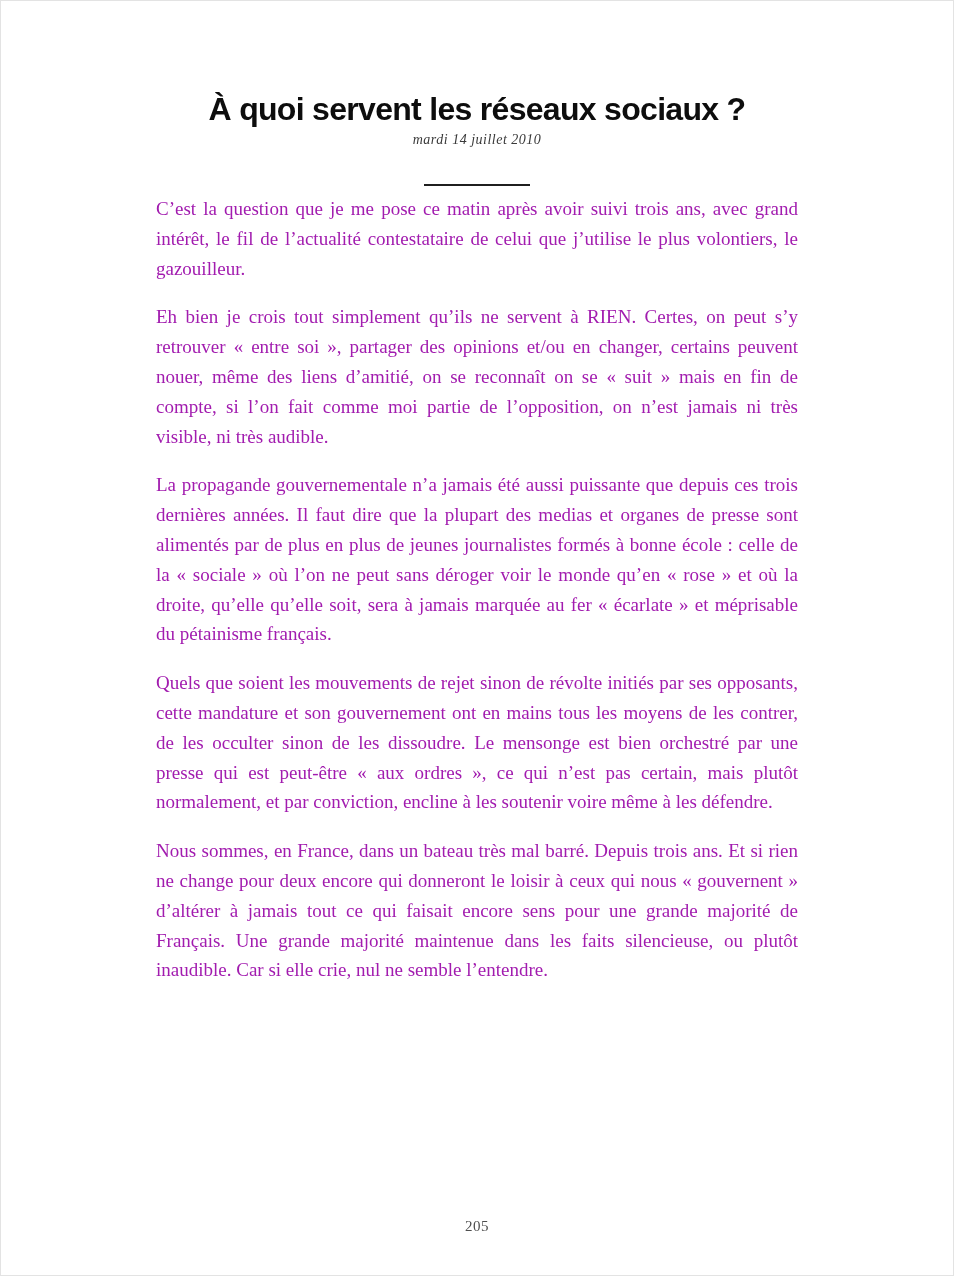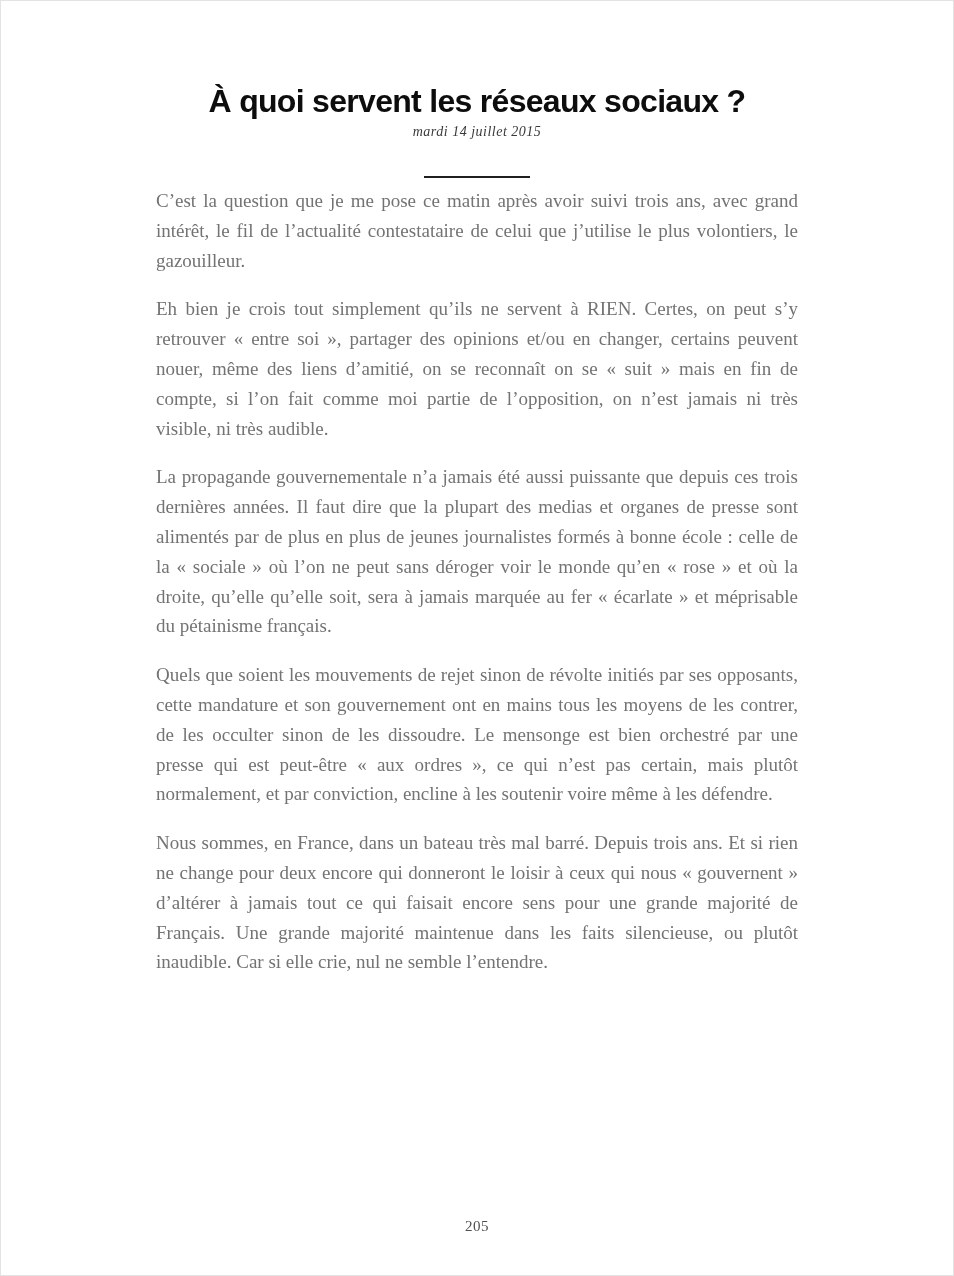--- a/index.html
+++ b/index.html
@@ -11,21 +11,21 @@
     height: 1276px;
     background: #ffffff;
     box-sizing: border-box;
     border: 1px solid #e3e3e3;
     position: relative;
     font-family: "Liberation Serif", "DejaVu Serif", serif;
     overflow: hidden;
   }
   .page {
     width: 642px;
-    margin: 0 auto;
+    margin: 8px auto;
     padding-top: 80px;
   }
   .article-title {
     font-family: "Liberation Sans", "DejaVu Sans", sans-serif;
     font-weight: 700;
     font-size: 32px;
     letter-spacing: -0.7px;
     color: #0d0d0d;
     text-align: center;
     margin: 0;
@@ -42,41 +42,41 @@
   .section-divider {
     width: 106px;
     height: 0;
     border-top: 2px solid #1f1f1f;
     margin: 36px auto 8px auto;
   }
   .article-body .para {
     font-size: 19px;
     line-height: 29.8px;
     text-align: justify;
-    color: #737373;
+    color: #a21caf;
     margin: 0 0 19px 0;
   }
   .page-number {
     position: absolute;
     bottom: 40px;
     left: 0;
     width: 100%;
     text-align: center;
     font-size: 15px;
     color: #4f4f4f;
     letter-spacing: 0.5px;
   }
 </style>
 </head>
 <body>
 
 <div class="page">
   <h1 class="article-title">À quoi servent les réseaux sociaux ?</h1>
 
-  <div class="article-date">mardi 14 juillet 2015</div>
+  <div class="article-date">mardi 14 juillet 2010</div>
 
   <div class="section-divider"></div>
 
   <div class="article-body">
       <p class="para">C’est la question que je me pose ce matin après avoir suivi trois ans, avec grand intérêt, le fil de l’actualité contestataire de celui que j’utilise le plus volontiers, le gazouilleur.</p>
       <p class="para">Eh bien je crois tout simplement qu’ils ne servent à RIEN. Certes, on peut s’y retrouver «&nbsp;entre soi&nbsp;», partager des opinions et/ou en changer, certains peuvent nouer, même des liens d’amitié, on se reconnaît on se «&nbsp;suit&nbsp;» mais en fin de compte, si l’on fait comme moi partie de l’opposition, on n’est jamais ni très visible, ni très audible.</p>
       <p class="para">La propagande gouvernementale n’a jamais été aussi puissante que depuis ces trois dernières années. Il faut dire que la plupart des medias et organes de presse sont alimentés par de plus en plus de jeunes journalistes formés à bonne école&nbsp;: celle de la «&nbsp;sociale&nbsp;» où l’on ne peut sans déroger voir le monde qu’en «&nbsp;rose&nbsp;» et où la droite, qu’elle qu’elle soit, sera à jamais marquée au fer «&nbsp;écarlate&nbsp;» et méprisable du pétainisme français.</p>
       <p class="para">Quels que soient les mouvements de rejet sinon de révolte initiés par ses opposants, cette mandature et son gouvernement ont en mains tous les moyens de les contrer, de les occulter sinon de les dissoudre. Le mensonge est bien orchestré par une presse qui est peut-être «&nbsp;aux ordres&nbsp;», ce qui n’est pas certain, mais plutôt normalement, et par conviction, encline à les soutenir voire même à les défendre.</p>
       <p class="para">Nous sommes, en France, dans un bateau très mal barré. Depuis trois ans. Et si rien ne change pour deux encore qui donneront le loisir à ceux qui nous «&nbsp;gouvernent&nbsp;» d’altérer à jamais tout ce qui faisait encore sens pour une grande majorité de Français. Une grande majorité maintenue dans les faits silencieuse, ou plutôt inaudible. Car si elle crie, nul ne semble l’entendre.</p>
     </div>

